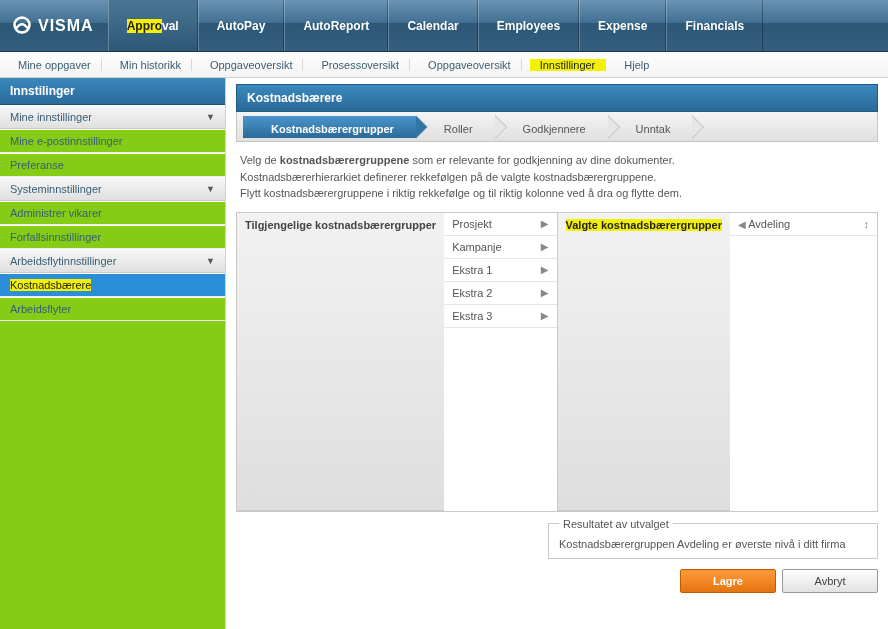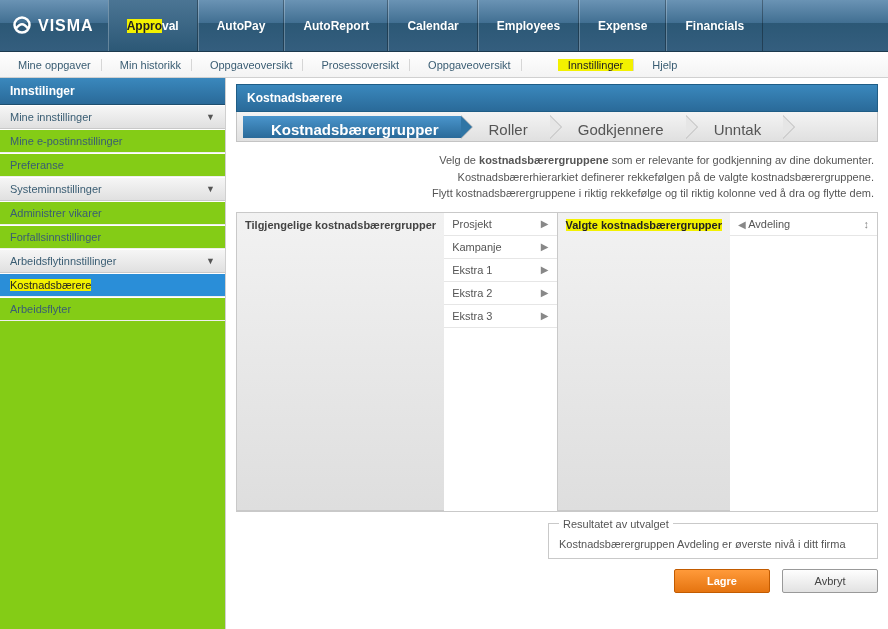--- a/index.html
+++ b/index.html
@@ -55,21 +55,21 @@
     display: flex; align-items: center;
     padding: 0 8px; gap: 8px;
   }
   .subnav a {
     color: #3a5d73; font-size: 11px;
     padding: 0 10px;
     cursor: pointer;
     border-right: 1px solid #d6d6d6;
   }
   .subnav a:last-child { border-right: none; }
-  .subnav a.hl-active { background: #f3f100; color:#222;margin-left:28px; }
+  .subnav a.hl-active { background: #f3f100; color:#222; }
 
   
   .layout { display: flex; height: calc(629px - 36px - 26px); }
   .sidebar { width: 226px; background: #84cc16; border-right: 1px solid #d0d0d0; }
   .main { flex: 1; display: flex; flex-direction: column; padding: 6px 10px 10px 10px; }
 
   
   .sb-title {
     background: linear-gradient(to bottom, #3a88bd, #2a6a99);
     color: #fff; font-weight: bold; font-size: 12px;
@@ -119,21 +119,21 @@
     border: 1px solid #c4c4c4;
     border-top: none;
     display: flex; align-items: stretch;
     position: relative;
     padding-left: 6px; padding-top: 4px;
   }
   .step {
     position: relative;
     display: flex; align-items: center;
     padding: 4px 22px 0 28px;
-    font-size: 15px; color: #555;
+    font-size: 11px; color: #555;
     cursor: pointer;
     height: 22px;
   }
   .step.active {
     background: linear-gradient(to bottom, #4a95cc, #2a6a99);
     color: #fff; font-weight: bold;
   }
   .step .arrow-out {
     position: absolute; right: -11px; top: 0;
     width: 0; height: 0;
@@ -147,21 +147,21 @@
   .step .arrow-out-border {
     position: absolute; right: -12px; top: -1px;
     width: 0; height: 0;
     border-top: 12px solid transparent;
     border-bottom: 12px solid transparent;
     border-left: 12px solid #b9b9b9;
     z-index:1;
   }
 
   
-  .desc { padding: 10px 4px 10px 4px; color: #555; font-size: 11px; line-height: 1.5; text-align: right; }
+  .desc { padding: 10px 4px 10px 4px; color: #555; font-size: 11px; line-height: 1.5; }
 
   
   .dual {
     display: flex;
     border: 1px solid #c9c9c9;
     height: 300px;
   }
   .col {
     flex: 1;
     display: flex; flex-direction: row;
@@ -191,21 +191,21 @@
   .result-wrap { display:flex; justify-content: flex-end; margin-top: 6px; }
   fieldset.result {
     border: 1px solid #c9c9c9;
     padding: 8px 10px;
     color: #555; font-size: 11px;
     width: 330px;
   }
   fieldset.result legend { color: #555; padding: 0 4px; font-size: 11px; }
 
   
-  .btns { display: flex; justify-content: flex-end; gap: 12px; margin-top: 10px; }
+  .btns { display: flex; justify-content: flex-end; gap: 6px; margin-top: 10px; }
   .btn {
     min-width: 96px; height: 24px;
     border: 1px solid #999;
     display: flex; align-items: center; justify-content: center;
     font-size: 11px; cursor: pointer;
     border-radius: 2px;
   }
   .btn.primary {
     background: linear-gradient(to bottom, #ff9a3a, #e57410);
     color: #fff; font-weight: bold;

